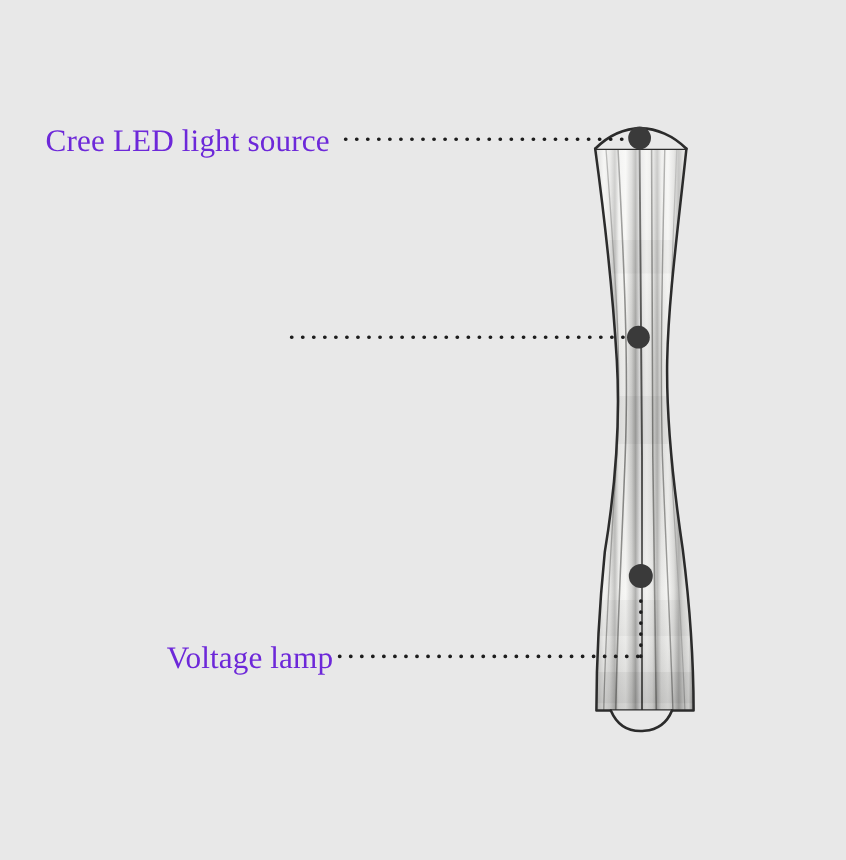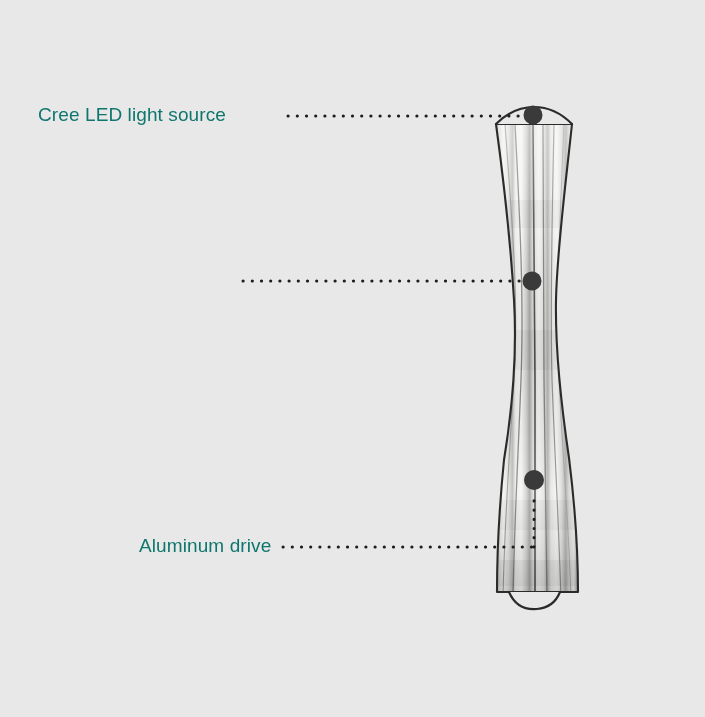--- a/index.html
+++ b/index.html
@@ -23,24 +23,24 @@
   #diagram {
     position: absolute;
     left: 0;
     top: 0;
     width: 705px;
     height: 717px;
     display: block;
   }
   .callout-label {
     position: absolute;
-    font-family: Liberation Sans, sans-serif;
-    font-size: 19px;
+    font-family: Liberation Serif, serif;
+    font-size: 26px;
     font-weight: 400;
-    color: #0f766e;
+    color: #6d28d9;
     white-space: nowrap;
     letter-spacing: 0.1px;
     line-height: 1;
   }
   #label-cree   { left: 38px;  top: 105px; }
   #label-body   { left: 13px;  top: 268px; }
   #label-volt   { left: 139px; top: 536px; }
 </style>
 </head>
 <body>
@@ -148,15 +148,15 @@
     <g>
       <circle cx="533" cy="115" r="9.5" fill="#3a3a3a"></circle>
       <circle cx="532" cy="281" r="9.5" fill="#3a3a3a"></circle>
       <circle cx="534" cy="480" r="10" fill="#3a3a3a"></circle>
     </g>
   </svg>
 
   <div class="callout-label" id="label-cree">Cree LED light source</div>
 
 
-  <div class="callout-label" id="label-volt">Aluminum drive</div>
+  <div class="callout-label" id="label-volt">Voltage lamp</div>
 
 </div>
 
 </body></html>

